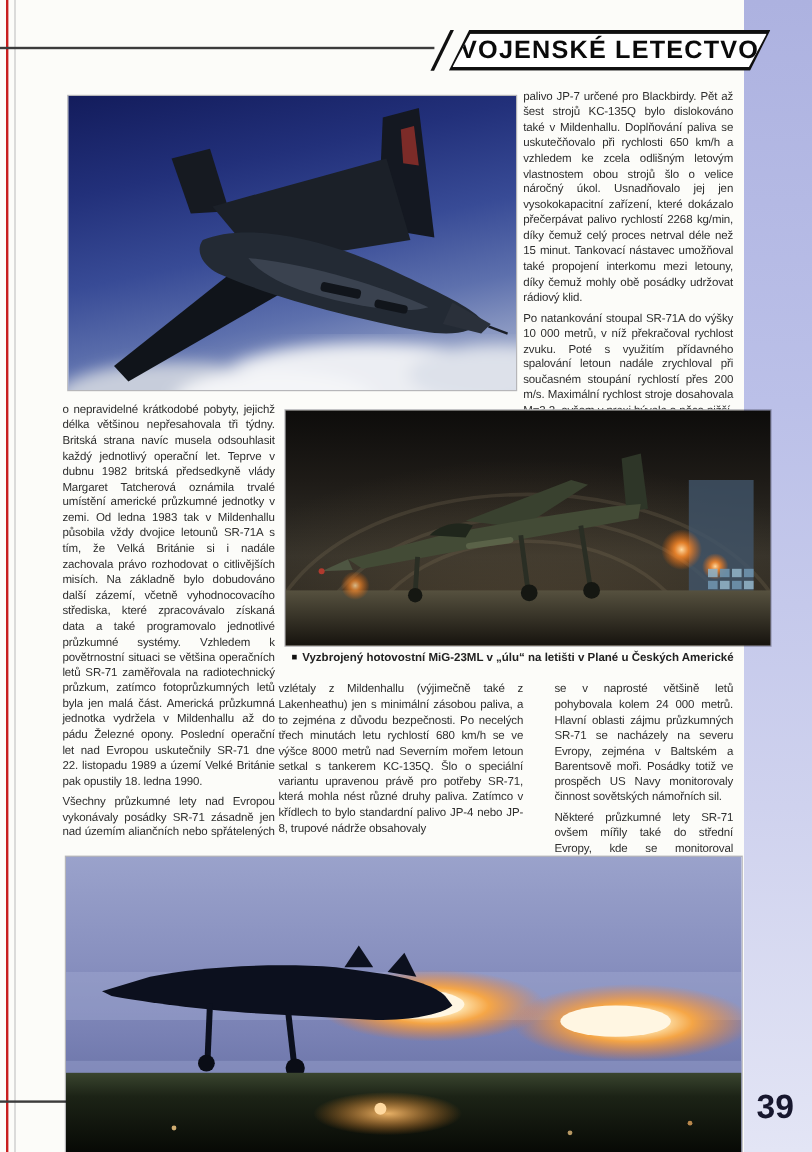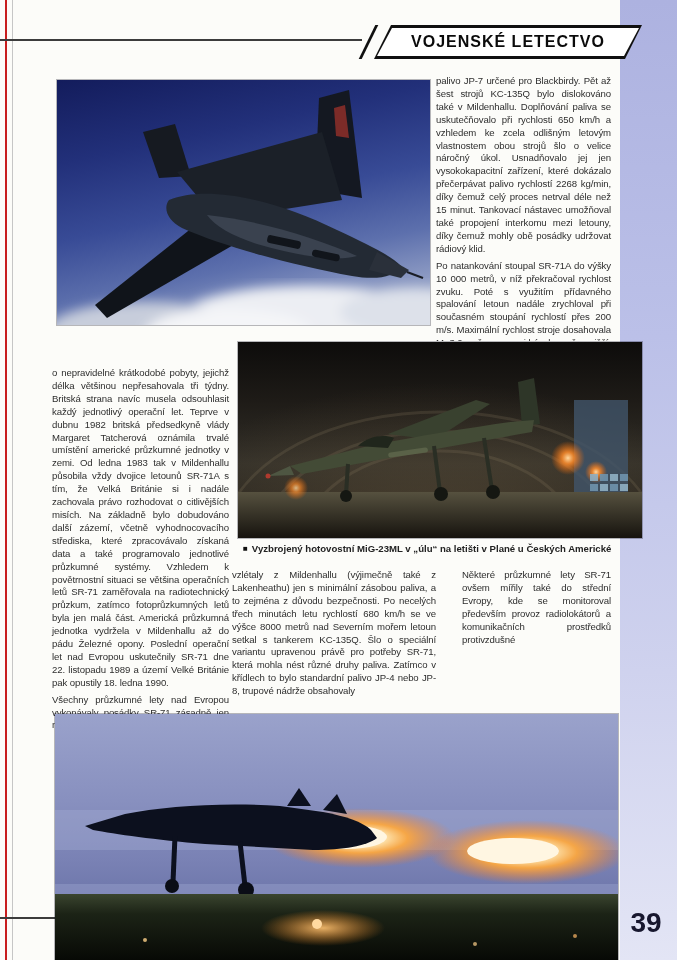--- a/index.html
+++ b/index.html
@@ -25,28 +25,28 @@
   }
   .banner{ position:absolute; left:374px; top:25px; width:268px; height:34px; z-index:3; }
   .banner-outer{
     position:absolute; inset:0; background:#101010;
     clip-path:polygon(17px 0, 100% 0, calc(100% - 17px) 100%, 0 100%);
   }
   .banner-inner{
     position:absolute; left:3px; top:3px; right:3px; bottom:3px; background:#ffffff;
     clip-path:polygon(15px 0, 100% 0, calc(100% - 15px) 100%, 0 100%);
     display:flex; align-items:center; justify-content:center;
-    font-weight:bold; font-size:16px; letter-spacing:1px; color:#0a0a0a;
+    font-weight:bold; font-size:21px; letter-spacing:1px; color:#0a0a0a;
   }
   
   .body-text{ font-size:9.6px; line-height:12.9px; letter-spacing:-0.1px;
               text-align:justify; color:#2e2e2e; z-index:1; position:absolute; overflow:hidden;}
   .body-text p{ margin:4px; }
   .col-top-right{ left:432px; top:71px;  width:183px; height:270px; }
-  .col-left     { left:48px;  top:363px; width:185px; height:366px; }
+  .col-left     { left:48px;  top:332px; width:185px; height:366px; }
   .col-bot-mid  { left:228px; top:565px; width:212px; height:145px; }
   .col-bot-right{ left:458px; top:565px; width:157px; height:150px; }
   
   .photo{ position:absolute; overflow:hidden; z-index:2; box-shadow:0 0 0 1px rgba(20,20,35,.3); }
   .photo-top{ left:57px; top:80px; width:373px; height:245px;
     background:linear-gradient(168deg,#131c5c 0%, #22307a 26%, #384b96 50%, #5d70ad 70%, #93a0c6 87%, #bcc4da 100%);
   }
   .photo-mid{ left:238px; top:342px; width:404px; height:196px;
     background:
       radial-gradient(ellipse 130% 160% at 50% 120%, rgba(125,104,72,.55), rgba(0,0,0,0) 62%),
@@ -175,20 +175,21 @@
   <div class="caption">
     <span class="cap-marker">■</span>
     <span class="cap-text">Vyzbrojený hotovostní MiG-23ML v „úlu“ na letišti v Plané u Českých Americké</span>
   </div>
 
   <div class="body-text col-bot-mid">
     <p>vzlétaly z Mildenhallu (výjimečně také z Lakenheathu) jen s minimální zásobou paliva, a to zejména z důvodu bezpečnosti. Po necelých třech minutách letu rychlostí 680 km/h se ve výšce 8000 metrů nad Severním mořem letoun setkal s tankerem KC-135Q. Šlo o speciální variantu upravenou právě pro potřeby SR-71, která mohla nést různé druhy paliva. Zatímco v křídlech to bylo standardní palivo JP-4 nebo JP-8, trupové nádrže obsahovaly</p>
   </div>
 
   <div class="body-text col-bot-right">
+    <p>se v naprosté většině letů pohybovala kolem 24 000 metrů. Hlavní oblasti zájmu průzkumných SR-71 se nacházely na severu Evropy, zejména v Baltském a Barentsově moři. Posádky totiž ve prospěch US Navy monitorovaly činnost sovětských námořních sil.</p>
     <p>Některé průzkumné lety SR-71 ovšem mířily také do střední Evropy, kde se monitoroval především provoz radiolokátorů a komunikačních prostředků protivzdušné</p>
   </div>
 
   <div class="photo photo-bottom">
     <svg viewBox="0 0 563 246" width="563" height="246">
       <defs>
         <radialGradient id="flameG">
           <stop offset="0%" stop-color="#ffffff"></stop>
           <stop offset="22%" stop-color="#ffeec0"></stop>
           <stop offset="50%" stop-color="#ffa83c" stop-opacity="0.92"></stop>

